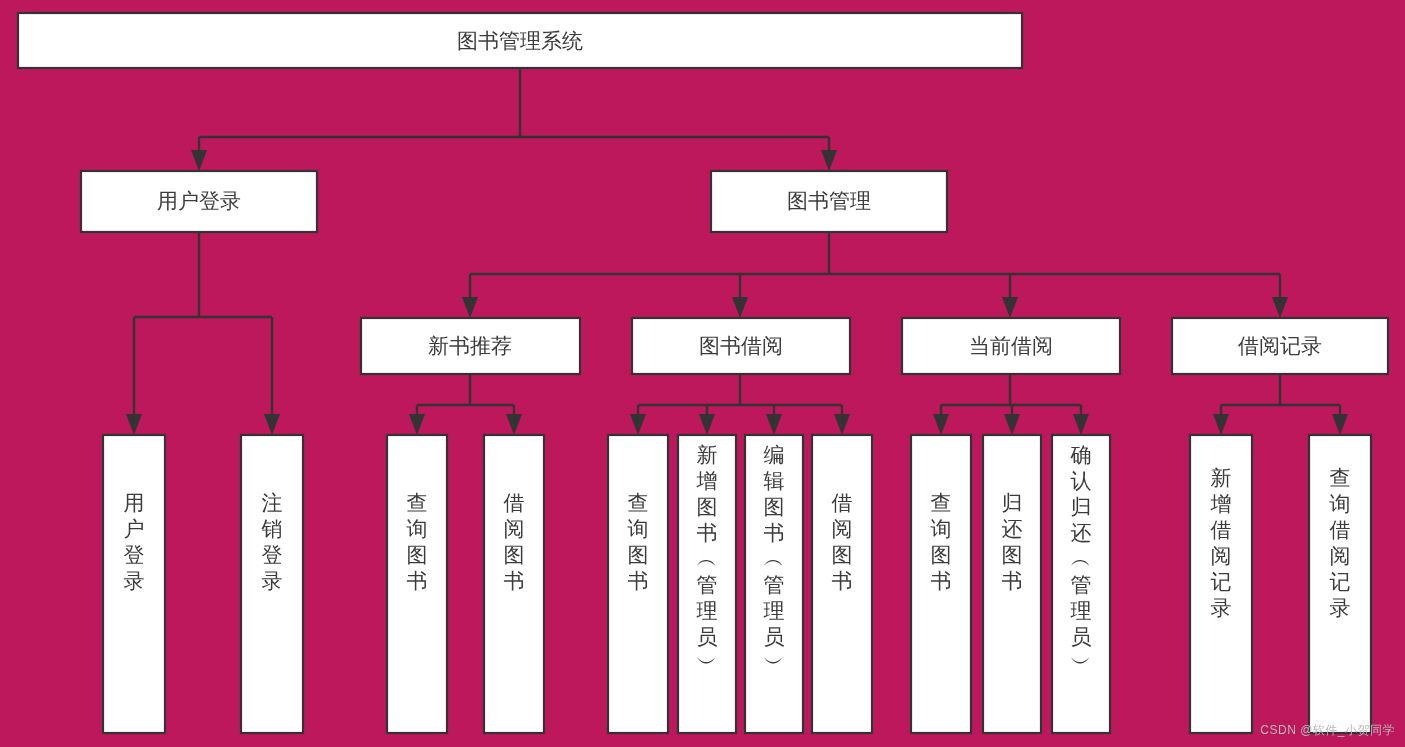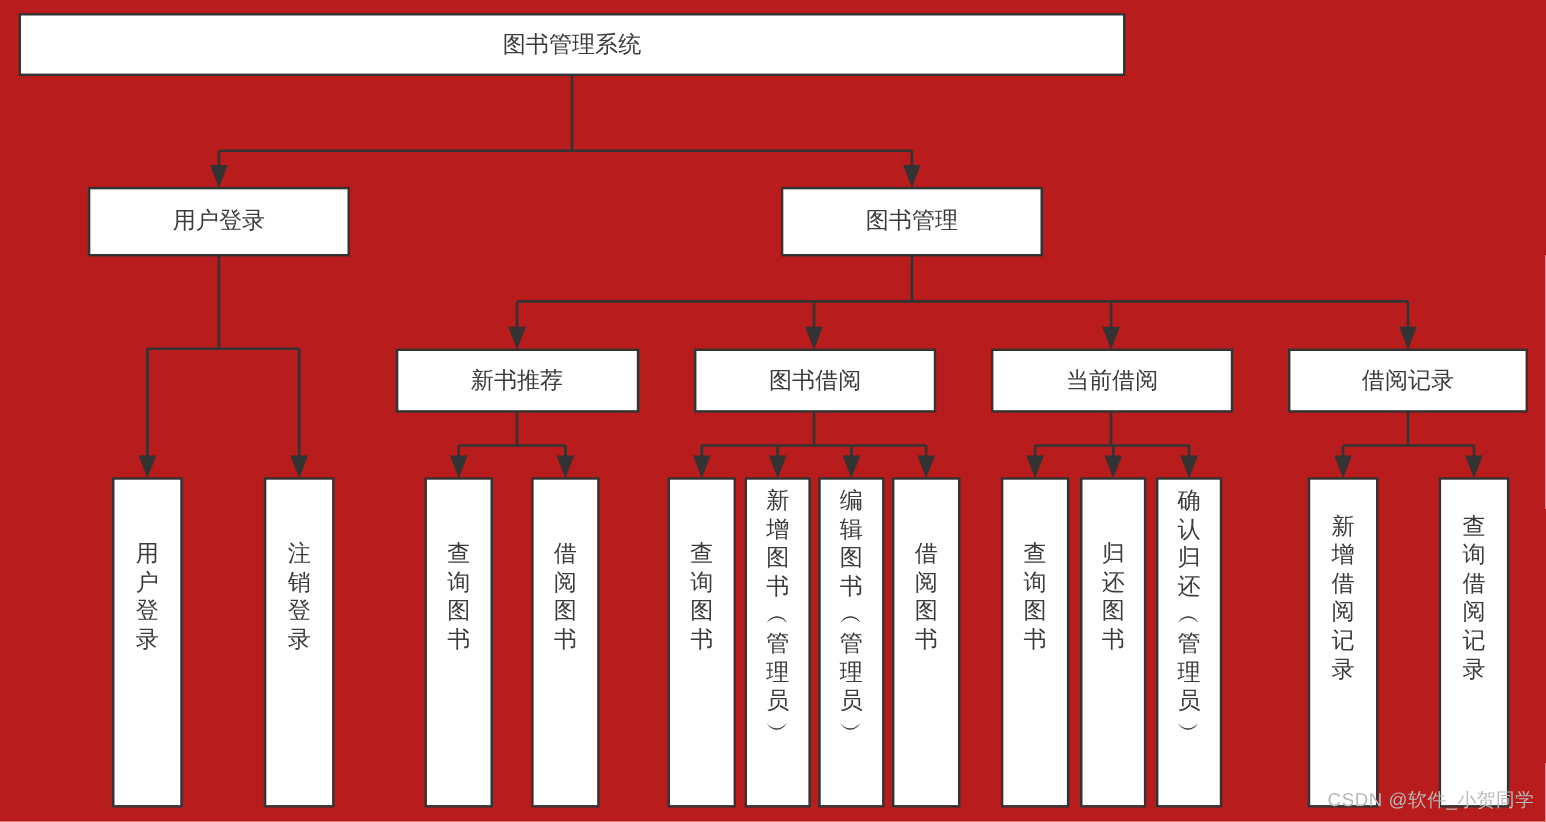--- a/index.html
+++ b/index.html
@@ -7,21 +7,21 @@
     padding: 0;
     background: #ffffff;
   }
   body {
     font-family: "Liberation Sans", "DejaVu Sans", sans-serif;
   }
   #stage {
     position: relative;
     width: 1405px;
     height: 747px;
-    background: #b91c1c;
+    background: #be185d;
     overflow: hidden;
     text-align: right;
   }
   svg#diagram {
     position: absolute;
     left: 0;
     top: 0;
     width: 1405px;
     height: 747px;
   }
@@ -50,21 +50,21 @@
     fill: #3b3b3b;
     font-family: "Liberation Sans", "DejaVu Sans", sans-serif;
     font-size: 21px;
     text-anchor: middle;
   }
   .watermark {
     position: absolute;
     right: 10px;
     bottom: 8px;
     font-family: "Liberation Sans", "DejaVu Sans", sans-serif;
-    font-size: 17px;
+    font-size: 12px;
     color: #b9b9b9;
     letter-spacing: 0.5px;
     white-space: nowrap;
     pointer-events: none;
   }
 </style>
 </head>
 <body>
 
 <div id="stage">

